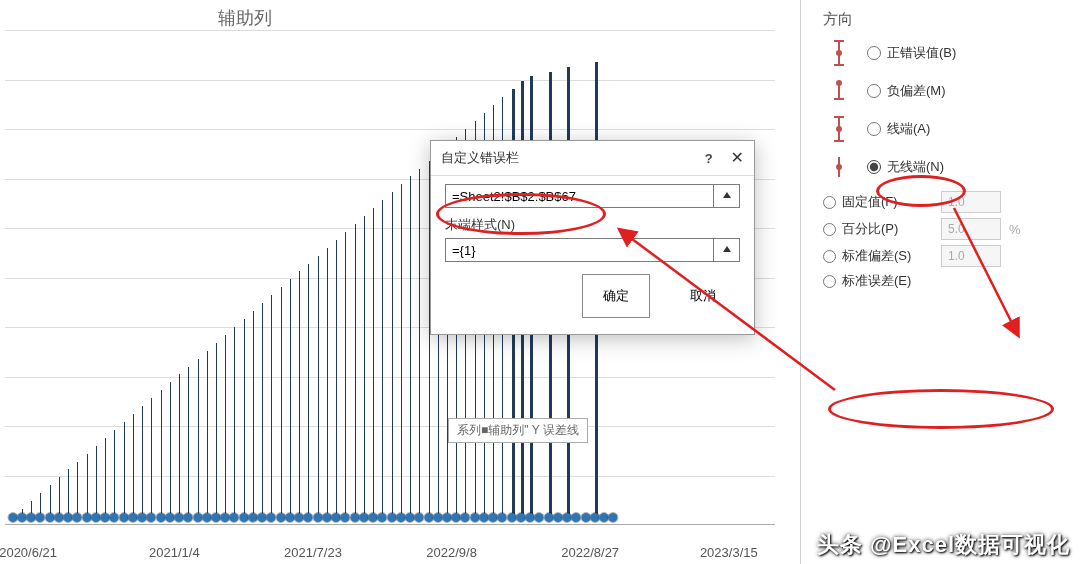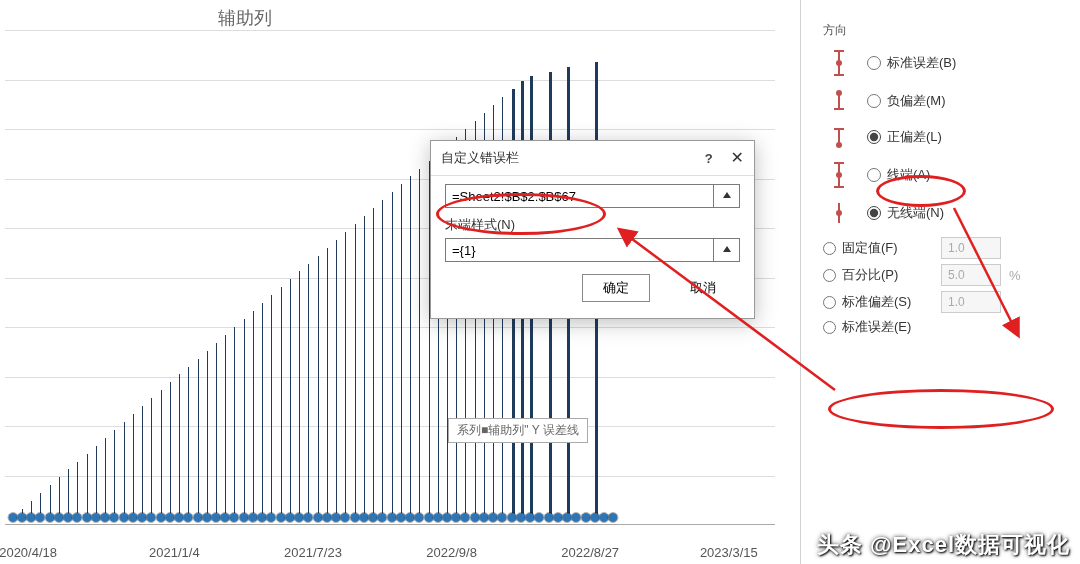--- a/index.html
+++ b/index.html
@@ -21,24 +21,24 @@
   .dialog-title { padding: 8px 10px; border-bottom: 1px solid #ddd; display: flex; align-items: center; font-size: 13px; color: #333; }
   .dialog-title span:first-child { flex: 1; }
   .help-icon { margin-right: 18px; color: #444; cursor: pointer; font-weight: bold; }
   .close-icon { cursor: pointer; font-size: 16px; line-height: 1; }
   .dialog-body { padding: 8px 14px 12px 14px; }
   .field-label { font-size: 13px; color: #333; margin-top: 4px; margin-bottom: 4px; }
   .field-row { display: flex; align-items: center; margin-bottom: 8px; }
   .field-row input { flex: 1; height: 24px; border: 1px solid #7a7a7a; padding: 2px 6px; font-size: 13px; background: #fff; font-family: inherit; }
   .range-btn { width: 26px; height: 24px; border: 1px solid #7a7a7a; border-left: none; background: #fff; cursor: pointer; display: flex; align-items: center; justify-content: center; font-size: 12px; }
   .dialog-buttons { display: flex; justify-content: flex-end; gap: 20px; padding: 4px 4px; }
-  .btn { border: 1px solid #888; background: #fff; padding: 4px 20px; font-size: 13px; cursor: pointer; font-family: inherit; }
+  .btn { border: 1px solid #888; background: #fff; padding: 12px 20px; font-size: 13px; cursor: pointer; font-family: inherit; }
 
   .side { position: absolute; left: 800px; top: 0; width: 280px; height: 564px; border-left: 1px solid #d0d0d0; padding: 6px 12px 6px 22px; font-size: 13px; }
-  .section-label { font-size: 12px; color: #555; margin: 16px 0 10px 0; }
+  .section-label { font-size: 15px; color: #555; margin: 4px 0 10px 0; }
   .opt-row { display: flex; align-items: center; margin: 6px 0 12px 0; gap: 12px; }
   .opt-row label { display: flex; align-items: center; gap: 6px; cursor: pointer; color: #333; }
   .opt-row input[type=radio] { width: 14px; height: 14px; accent-color: #444; cursor: pointer; }
   .icon-slot { width: 32px; display: flex; justify-content: center; }
   .err-icon { display: inline-block; }
   .amount-row { display: flex; align-items: center; margin: 5px 0; gap: 8px; }
   .amount-row label { display: flex; align-items: center; gap: 6px; min-width: 110px; cursor: pointer; }
   .val-input { width: 60px; height: 22px; border: 1px solid #ccc; background: #f6f6f6; color: #aaa; padding: 0 6px; font-size: 12px; }
   .specify-btn { border: 1px solid #888; background: #fff; padding: 3px 10px; font-size: 12px; cursor: pointer; font-family: inherit; }
 
@@ -186,21 +186,21 @@
         <div class="dot" style="left: 73%;"></div>
         <div class="dot" style="left: 74.2%;"></div>
         <div class="dot" style="left: 75.4%;"></div>
         <div class="bar thick" style="left: 76.6%; height: 92%;"></div>
         <div class="dot" style="left: 76.6%;"></div>
         <div class="dot" style="left: 77.8%;"></div>
         <div class="dot" style="left: 79%;"></div>
       </div>
   </div>
   <div class="x-labels">
-    <span class="x-label" style="left:3%">2020/4/18</span>
+    <span class="x-label" style="left:3%">2020/6/21</span>
     <span class="x-label" style="left:22%">2021/1/4</span>
     <span class="x-label" style="left:40%">2021/7/23</span>
     <span class="x-label" style="left:58%">2022/9/8</span>
     <span class="x-label" style="left:76%">2022/8/27</span>
     <span class="x-label" style="left:94%">2023/3/15</span>
   </div>
   <div class="tooltip">系列■辅助列" Y 误差线</div>
 </div>
 
 <div class="dialog">
@@ -241,47 +241,34 @@
     <span class="icon-slot">
         <svg width="14" height="28">
           <line x1="7" y1="2" x2="7" y2="26" stroke="#c0504d" stroke-width="2"></line>
           <line x1="2" y1="2" x2="12" y2="2" stroke="#c0504d" stroke-width="2"></line>
           <line x1="2" y1="26" x2="12" y2="26" stroke="#c0504d" stroke-width="2"></line>
           <circle cx="7" cy="14" r="3" fill="#c0504d"></circle>
         </svg>
       </span>
     <label>
         <input type="radio" name="dir" style="">
-        <span>标准误差(B)</span>
+        <span>正错误值(B)</span>
       </label>
   </div>
   <div class="opt-row">
     <span class="icon-slot">
         <svg width="14" height="24">
           <circle cx="7" cy="4" r="3" fill="#c0504d"></circle>
           <line x1="7" y1="4" x2="7" y2="20" stroke="#c0504d" stroke-width="2"></line>
           <line x1="2" y1="20" x2="12" y2="20" stroke="#c0504d" stroke-width="2"></line>
         </svg>
       </span>
     <label>
         <input type="radio" name="dir" style="">
         <span>负偏差(M)</span>
-      </label>
-  </div>
-  <div class="opt-row">
-    <span class="icon-slot">
-        <svg width="14" height="24">
-          <line x1="2" y1="4" x2="12" y2="4" stroke="#c0504d" stroke-width="2"></line>
-          <line x1="7" y1="4" x2="7" y2="20" stroke="#c0504d" stroke-width="2"></line>
-          <circle cx="7" cy="20" r="3" fill="#c0504d"></circle>
-        </svg>
-      </span>
-    <label>
-        <input type="radio" name="dir" checked="" style="">
-        <span>正偏差(L)</span>
       </label>
   </div>
 
 
   <div class="opt-row">
     <span class="icon-slot">
         <svg width="14" height="28">
           <line x1="7" y1="2" x2="7" y2="26" stroke="#c0504d" stroke-width="2"></line>
           <line x1="2" y1="2" x2="12" y2="2" stroke="#c0504d" stroke-width="2"></line>
           <line x1="2" y1="26" x2="12" y2="26" stroke="#c0504d" stroke-width="2"></line>

